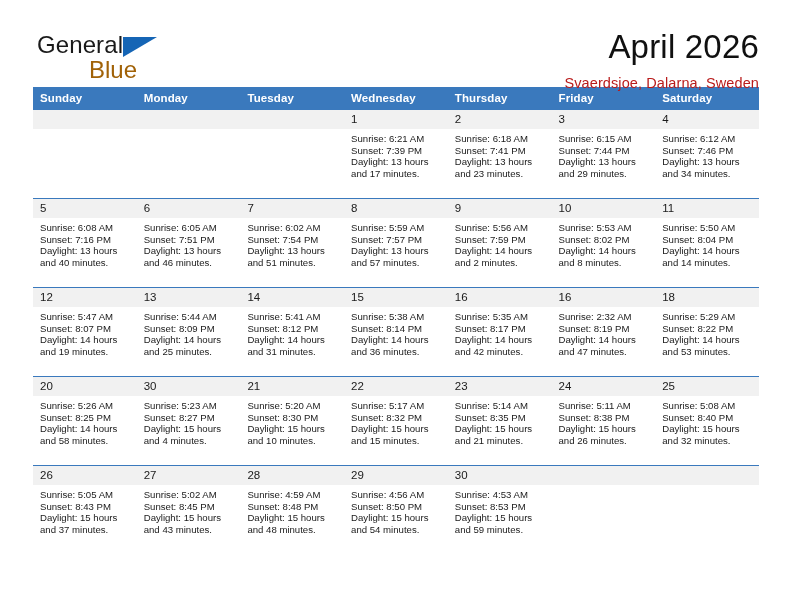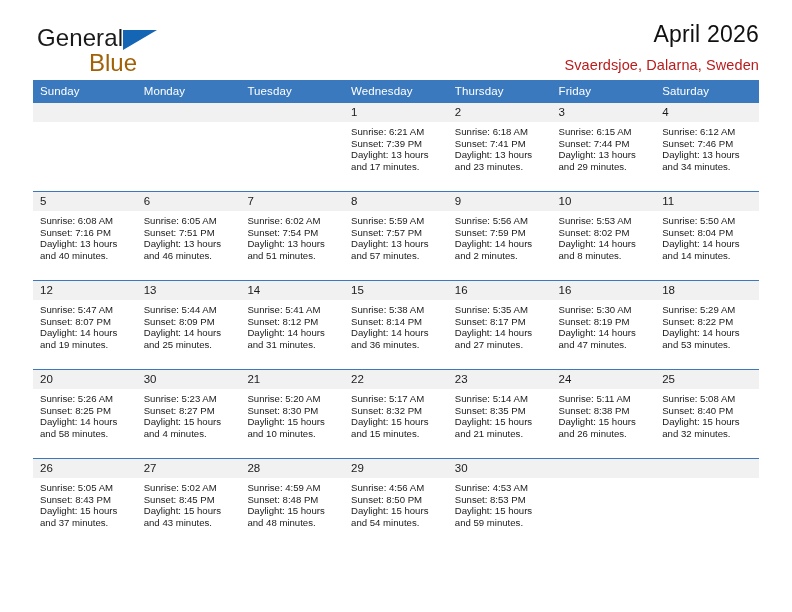--- a/index.html
+++ b/index.html
@@ -12,21 +12,21 @@
     height: 612px;
     font-family: "Liberation Sans", sans-serif;
     color: #000000;
     overflow: hidden;
   }
   .page {
     position: relative;
     width: 792px;
     height: 612px;
     box-sizing: border-box;
-    padding: 0 33px;
+    padding: 7px 33px;
   }
 
   
   .topbar {
     position: relative;
     height: 80px;
   }
   .brand {
     position: absolute;
     left: 4px;
@@ -62,21 +62,21 @@
     text-align: center;
   }
 
   .titleblock {
     position: absolute;
     right: 0px;
     top: 22px;
     text-align: right;
   }
   .cal-title {
-    font-size: 23px;
+    font-size: 33px;
     color: #101010;
     line-height: 1.1;
     font-weight: normal;
     letter-spacing: .2px;
   }
   .cal-subtitle {
     font-size: 14.5px;
     color: #b91c1c;
     margin-top: 10px;
     letter-spacing: .1px;
@@ -85,21 +85,21 @@
   
   .cal {
     width: 726px;
     border-collapse: collapse;
     table-layout: fixed;
   }
   .cal th {
     background: #3a79bd;
     color: #ffffff;
     font-size: 11.5px;
-    font-weight: normal;
+    font-weight: bold;
     text-align: left;
     padding: 5px 0 6px 7px;
     letter-spacing: .1px;
     height: 11px;
   }
   .cal td {
     vertical-align: top;
     padding: 0;
     width: 103.7px;
     border-top: 1.5px solid #3a79bd;
@@ -350,29 +350,29 @@
               </div>
             </div>
           </td>
           <td>
             <div class="daycell">
               <div class="daynum">16</div>
               <div class="info">
                 <div>Sunrise: 5:35 AM</div>
                 <div>Sunset: 8:17 PM</div>
                 <div>Daylight: 14 hours</div>
-                <div>and 27 minutes.</div>
+                <div>and 42 minutes.</div>
               </div>
             </div>
           </td>
           <td>
             <div class="daycell">
               <div class="daynum">16</div>
               <div class="info">
-                <div>Sunrise: 5:30 AM</div>
+                <div>Sunrise: 2:32 AM</div>
                 <div>Sunset: 8:19 PM</div>
                 <div>Daylight: 14 hours</div>
                 <div>and 47 minutes.</div>
               </div>
             </div>
           </td>
           <td>
             <div class="daycell">
               <div class="daynum">18</div>
               <div class="info">

